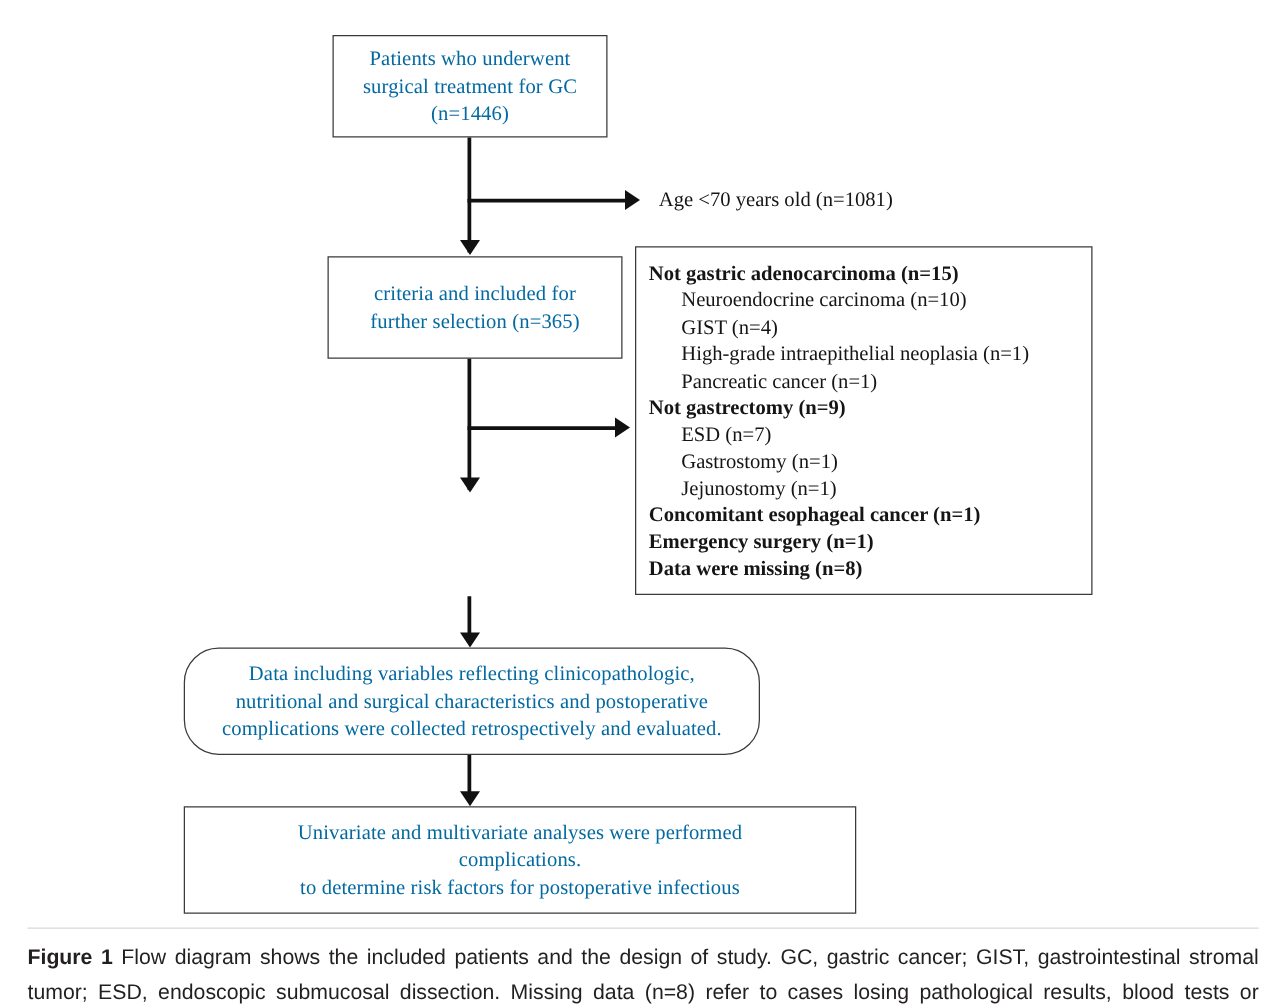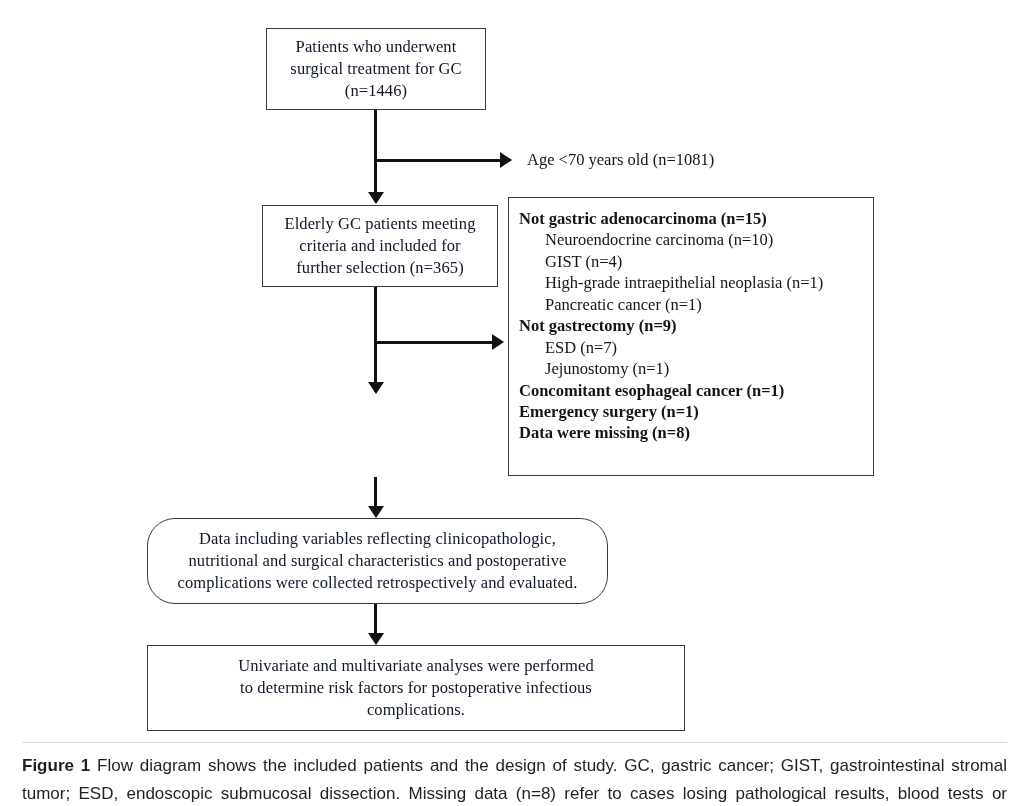--- a/index.html
+++ b/index.html
@@ -23,21 +23,21 @@
     background: #ffffff;
     display: flex;
     align-items: center;
     justify-content: center;
   }
   .box-text {
     text-align: center;
     font-family: "Liberation Serif", "DejaVu Serif", serif;
     font-size: 16.5px;
     line-height: 1.32;
-    color: #0f172a;
+    color: #0369a1;
     letter-spacing: 0.1px;
     padding: 0 6px;
   }
   .excl-box {
     position: absolute;
     box-sizing: border-box;
     border: 1.5px solid #3a3a3a;
     background: #ffffff;
     padding: 10px 8px 20px 10px;
   }
@@ -128,40 +128,40 @@
 
   <div class="conn vline" style="left:374px; top:110px; width:3px; height:92px;"></div>
   <div class="arrow-down" style="left:367.5px; top:192px;"></div>
 
   <div class="conn hline" style="left:374px; top:158.5px; width:128px; height:3px;"></div>
   <div class="arrow-right" style="left:500px; top:152px;"></div>
   <div class="side-label" style="left:527px; top:150px;">Age &lt;70 years old (n=1081)</div>
 
   <div class="box" style="left:262px; top:205px; width:236px; height:82px;">
     <div class="box-text">
-      <div>Elderly GC patients meeting</div>
       <div>criteria and included for</div>
       <div>further selection (n=365)</div>
     </div>
   </div>
 
   <div class="conn vline" style="left:374px; top:287px; width:3px; height:105px;"></div>
   <div class="arrow-down" style="left:367.5px; top:382px;"></div>
 
   <div class="conn hline" style="left:374px; top:340.5px; width:119px; height:3px;"></div>
   <div class="arrow-right" style="left:492px; top:334px;"></div>
 
   <div class="excl-box" style="left:508px; top:197px; width:366px; height:279px;">
     <div class="excl-line head">Not gastric adenocarcinoma (n=15)</div>
     <div class="excl-line sub">Neuroendocrine carcinoma (n=10)</div>
     <div class="excl-line sub">GIST (n=4)</div>
     <div class="excl-line sub">High-grade intraepithelial neoplasia (n=1)</div>
     <div class="excl-line sub">Pancreatic cancer (n=1)</div>
     <div class="excl-line head">Not gastrectomy (n=9)</div>
     <div class="excl-line sub">ESD (n=7)</div>
+    <div class="excl-line sub">Gastrostomy (n=1)</div>
     <div class="excl-line sub">Jejunostomy (n=1)</div>
     <div class="excl-line head">Concomitant esophageal cancer (n=1)</div>
     <div class="excl-line head">Emergency surgery (n=1)</div>
     <div class="excl-line head">Data were missing (n=8)</div>
   </div>
 
 
   <div class="conn vline" style="left:374px; top:477px; width:3px; height:31px;"></div>
   <div class="arrow-down" style="left:367.5px; top:506px;"></div>
 
@@ -172,21 +172,21 @@
       <div>complications were collected retrospectively and evaluated.</div>
     </div>
   </div>
 
   <div class="conn vline" style="left:374px; top:604px; width:3px; height:33px;"></div>
   <div class="arrow-down" style="left:367.5px; top:633px;"></div>
 
   <div class="box" style="left:147px; top:645px; width:538px; height:86px;">
     <div class="box-text">
       <div>Univariate and multivariate analyses were performed</div>
+      <div>complications.</div>
       <div>to determine risk factors for postoperative infectious</div>
-      <div>complications.</div>
     </div>
   </div>
 
   <div class="hr-top"></div>
   <div id="caption"><span class="fig-label">Figure 1</span><span> Flow diagram shows the included patients and the design of study. GC, gastric cancer; GIST, gastrointestinal stromal tumor; ESD, endoscopic submucosal dissection. Missing data (n=8) refer to cases losing pathological results, blood tests or surgical records.</span></div>
 
 </div>
 
 </body></html>

